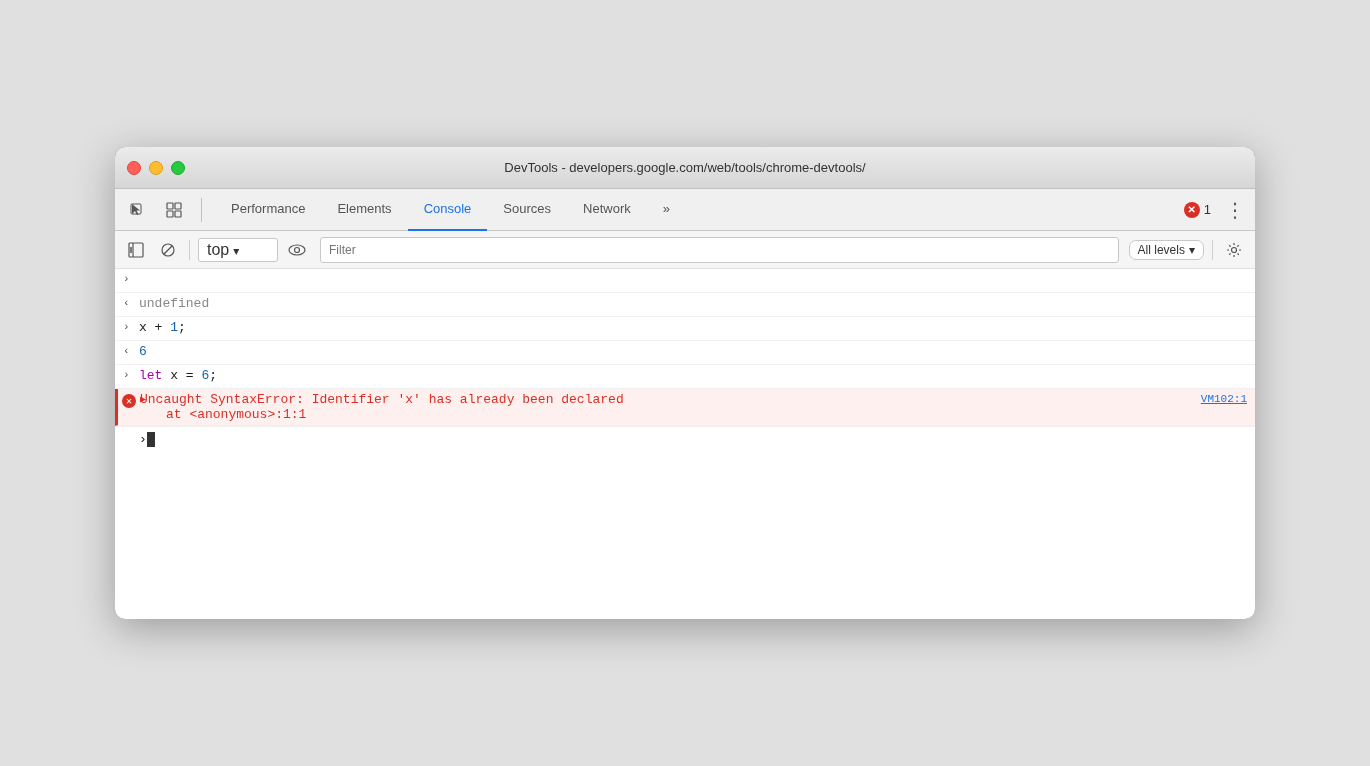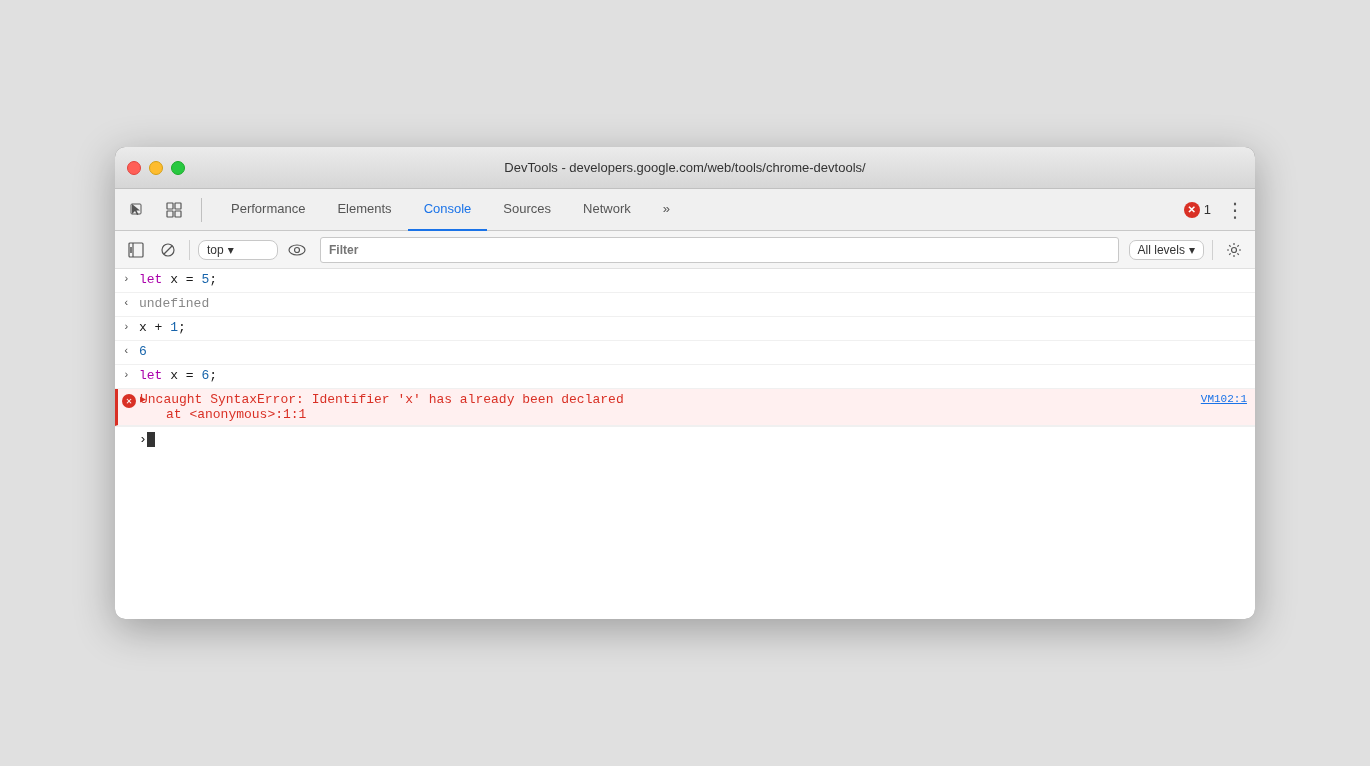--- a/index.html
+++ b/index.html
@@ -184,22 +184,22 @@
       margin: 0 2px;
     }
     .context-select {
       display: flex;
       align-items: center;
       gap: 4px;
       cursor: pointer;
       padding: 2px 8px;
       background: white;
       border: 1px solid #c8c8c8;
-      border-radius: 8px;
-      font-size: 12px;
+      border-radius: 3px;
+      font-size: 16px;
       color: #333;
       min-width: 80px;
     }
     .filter-input-wrap {
       flex: 1;
       display: flex;
       align-items: center;
       background: white;
       border: 1px solid #c8c8c8;
       border-radius: 3px;
@@ -207,21 +207,20 @@
       height: 26px;
       margin: 0 4px;
     }
     .filter-input {
       border: none;
       outline: none;
       font-size: 12px;
       width: 100%;
       background: transparent;
       color: #333;
-      font-weight: bold;
     }
     .levels-select {
       display: flex;
       align-items: center;
       gap: 4px;
       cursor: pointer;
       padding: 2px 8px;
       background: white;
       border: 1px solid #c8c8c8;
       border-radius: 7px;
@@ -472,23 +471,20 @@
         <circle cx="8" cy="8" r="2.5" fill="none" stroke="#555" stroke-width="1.2"></circle>
         <path d="M8 1v2M8 13v2M1 8h2M13 8h2M3.22 3.22l1.41 1.41M11.37 11.37l1.41 1.41M3.22 12.78l1.41-1.41M11.37 4.63l1.41-1.41" stroke="#555" stroke-width="1.2"></path>
       </svg>
     </button>
   </div>
 
   <div class="console-output">
 
     <div class="console-line">
       <span class="arrow arrow-right">›</span>
-      <span class="code-text">
-        <span class="kw">let </span><span class="var-name">x</span><span class="op"> = </span><span class="num">5</span><span class="punc">;</span>
-      </span>
     </div>
 
     <div class="console-line">
       <span class="arrow arrow-left">‹</span>
       <span class="code-text undef">undefined</span>
     </div>
 
     <div class="console-line">
       <span class="arrow arrow-right">›</span>
       <span class="code-text">

